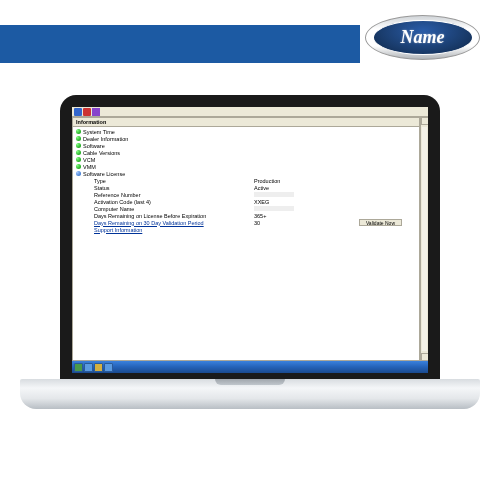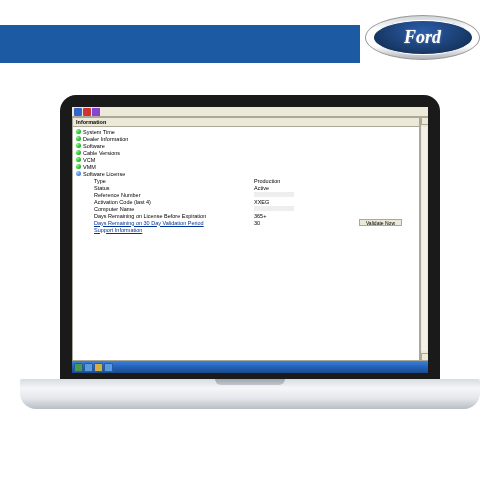--- a/index.html
+++ b/index.html
@@ -42,21 +42,21 @@
   
   .laptop-base { position: absolute; top: 284px; left: 0; width: 460px; height: 30px; background: linear-gradient(to bottom, #d8dce0 0%, #f4f6f8 30%, #e4e7ea 65%, #b8bec4 100%); border-radius: 2px 2px 16px 16px; }
   .laptop-notch { position: absolute; top: 0; left: 50%; transform: translateX(-50%); width: 70px; height: 6px; background: linear-gradient(to bottom, #a0a6ac, #c0c6cc); border-radius: 0 0 8px 8px; }
 </style>
 </head>
 <body>
 
 <div class="header-bar">
   <div class="blue-bar"></div>
   <div class="ford-logo">
-    <div class="ford-logo-inner">Ford</div>
+    <div class="ford-logo-inner">Name</div>
   </div>
 </div>
 
 <div class="laptop-container">
   <div class="laptop-screen">
     <div class="screen-content">
       <div class="toolbar">
         <span class="tool-icon tool-blue"></span>
         <span class="tool-icon tool-red"></span>
         <span class="tool-icon" style="background:#8844cc"></span>

